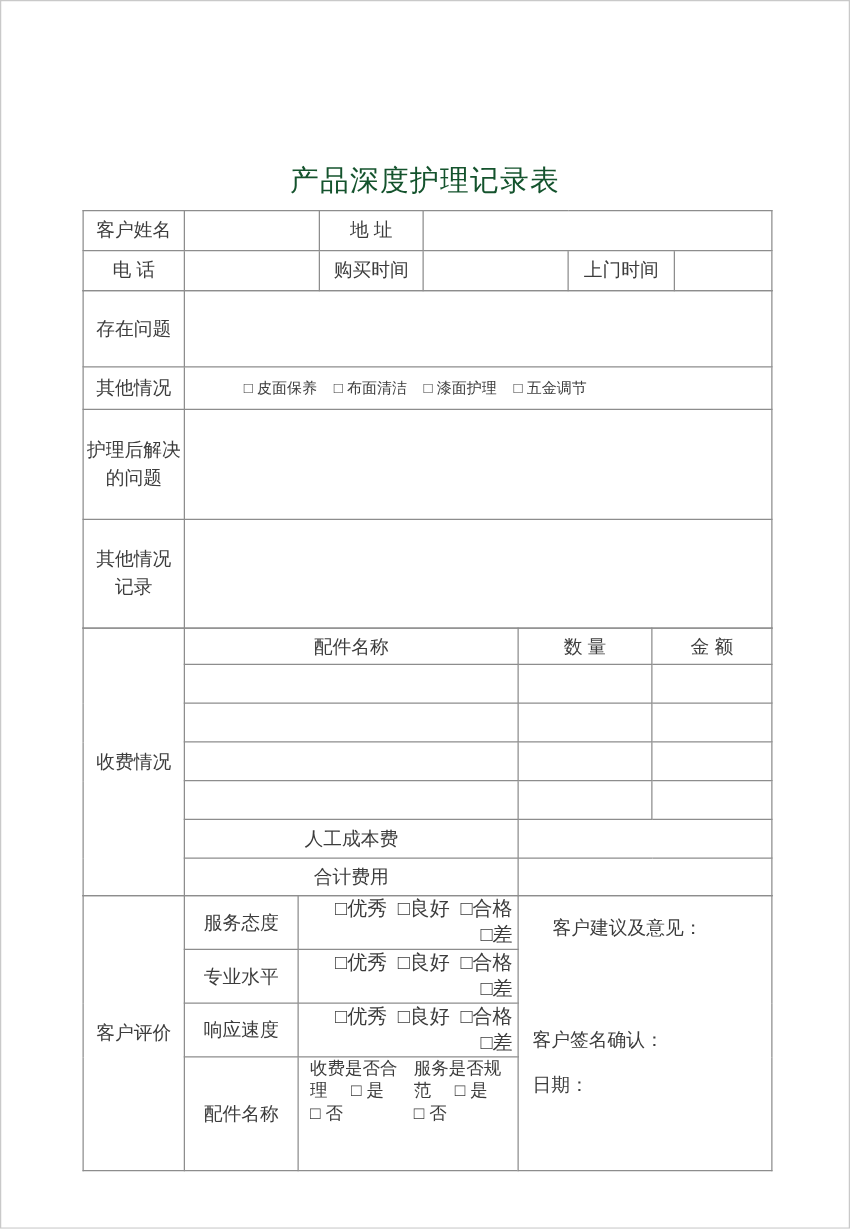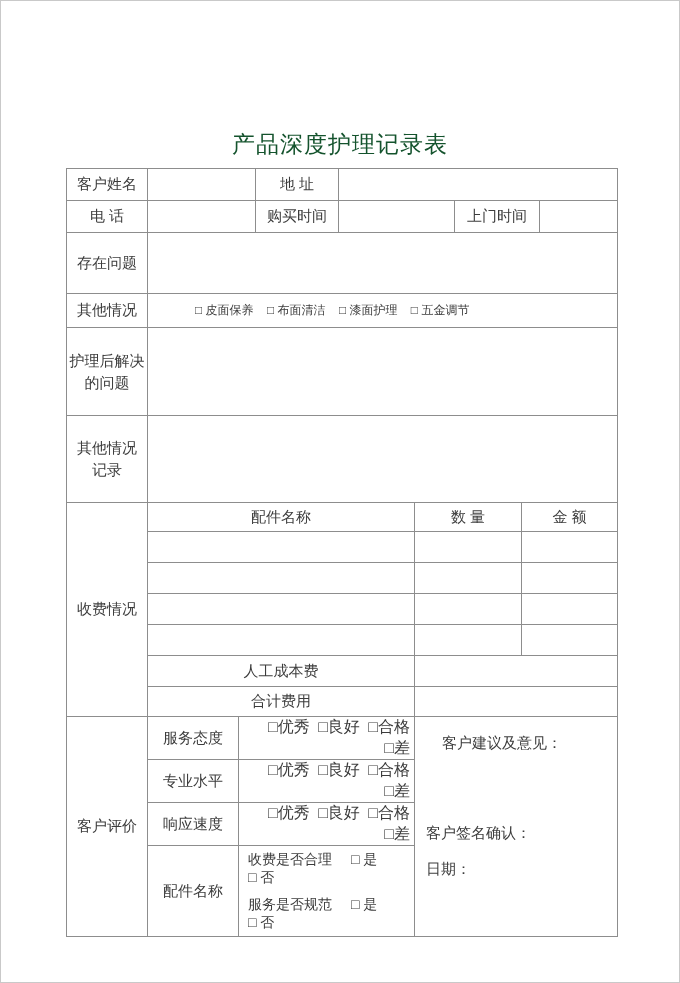--- a/index.html
+++ b/index.html
@@ -72,21 +72,21 @@
     font-size: 16px;
   }
   .ratings-cell .opt { margin-right: 4px; white-space: nowrap; }
   .other-eval-cell {
     text-align: left;
     padding-left: 9px;
     font-size: 14px;
   }
   .other-eval-inner {
     display: flex;
-    flex-direction: column;
+    flex-direction: row;
     justify-content: space-around;
     height: 90px;
   }
   .other-eval-inner .q { margin-right: 15px; }
   .other-eval-inner .opt { margin-right: 5px; white-space: nowrap; }
   .right-notes-cell {
     text-align: left;
     vertical-align: top;
     padding: 0 11px;
     font-size: 15px;

